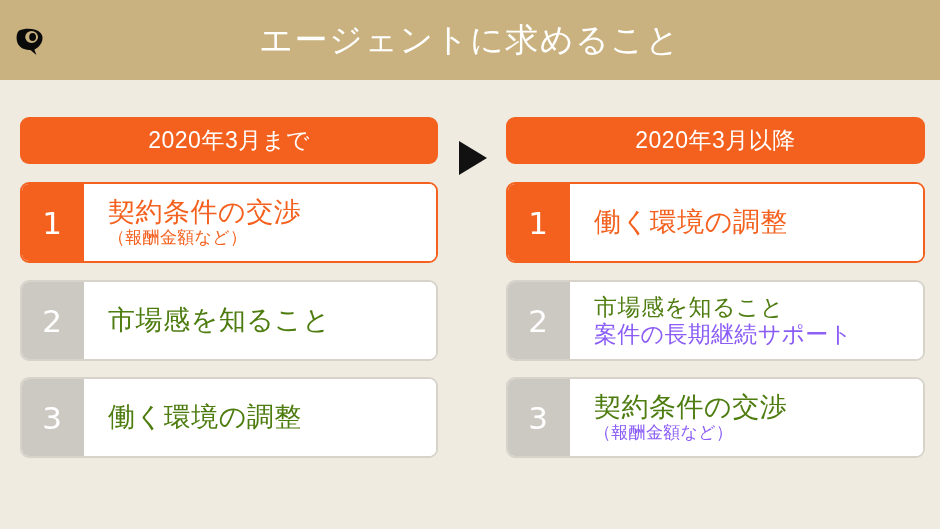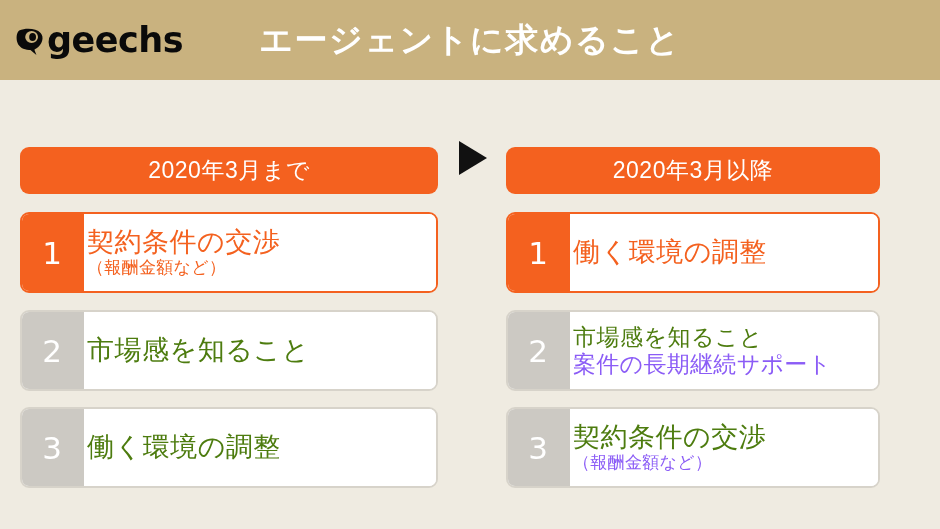--- a/index.html
+++ b/index.html
@@ -55,32 +55,32 @@
     position: absolute;
     left: 0; top: 0;
     width: 940px;
     height: 80px;
     display: flex;
     align-items: center;
     justify-content: center;
     font-size: 33px;
     letter-spacing: 1.5px;
     color: #FFFFFF;
-    font-weight: 700;
+    font-weight: 400;
     pointer-events: none;
   }
 
   
   .column {
     position: absolute;
-    top: 147px;
+    top: 117px;
     width: 418px;
   }
   #column-left  { left: 20px; }
-  #column-right { left: 506px; width: 374px; }
+  #column-right { left: 506px; width: 419px; }
 
   .col-header {
     height: 47px;
     border-radius: 9px;
     background: #F4611F;
     display: flex;
     align-items: center;
     justify-content: center;
     color: #FFFFFF;
     font-size: 23px;
@@ -132,21 +132,21 @@
     font-weight: 400;
   }
   .row.accent .badge { background: #F4611F; margin: -2px 0 -2px -2px; flex-basis: 64px; }
   .row.muted  .badge { background: #CCC9C3; margin: -2px 0 -2px -2px; flex-basis: 64px; }
 
   .row-body {
     flex: 1 1 auto;
     display: flex;
     flex-direction: column;
     justify-content: center;
-    padding-left: 3px;
+    padding-left: 24px;
     padding-right: 8px;
     background: #FFFFFF;
   }
   .row-title {
     font-size: 27px;
     line-height: 31px;
     color: #4d7c0f;
     letter-spacing: 0.5px;
     white-space: nowrap;
   }
@@ -170,21 +170,20 @@
   <div id="header-band"></div>
 
   <div id="logo">
     <span>
       <svg id="logo-mark" viewBox="0 0 30 32" xmlns="http://www.w3.org/2000/svg">
         <path d="M3.2 6.5 C10.5 3.6 20.5 4.6 24.6 9.0 C28.4 13.1 26.4 20.6 20.2 24.6 C19.6 25.0 19.0 25.4 18.4 25.7 L20.4 31.0 L14.4 25.9 C8.4 26.4 3.0 23.6 1.4 18.6 C0.0 14.2 0.4 9.0 3.2 6.5 Z" fill="#0A0A0A"></path>
         <ellipse cx="15.6" cy="13.0" rx="6.4" ry="6.0" fill="#C9B27F"></ellipse>
         <ellipse cx="16.6" cy="13.0" rx="3.4" ry="4.0" fill="#0A0A0A"></ellipse>
       </svg>
     </span>
-    <span id="logo-word">geechs</span>
   </div>
 
   <div id="slide-title">エージェントに求めること</div>
 
   <div id="arrow"></div>
 
   <div id="column-left" class="column">
     <div class="col-header">2020年3月まで</div>
 
     <div class="row accent row-1">

